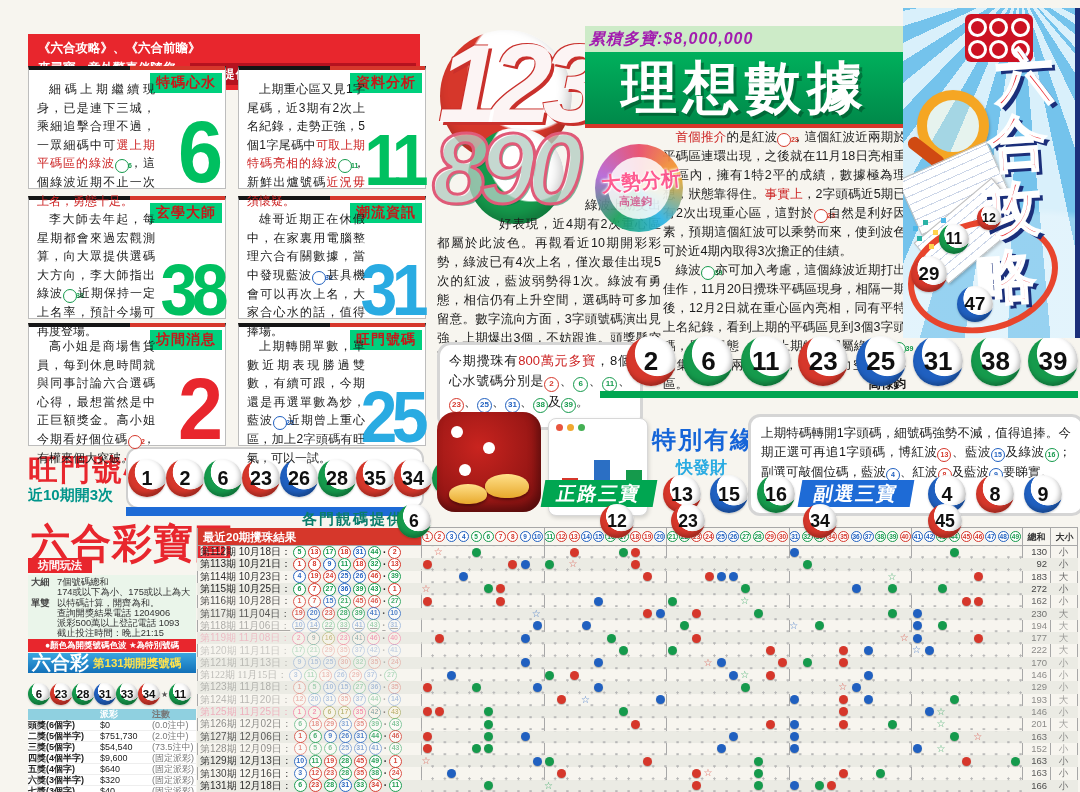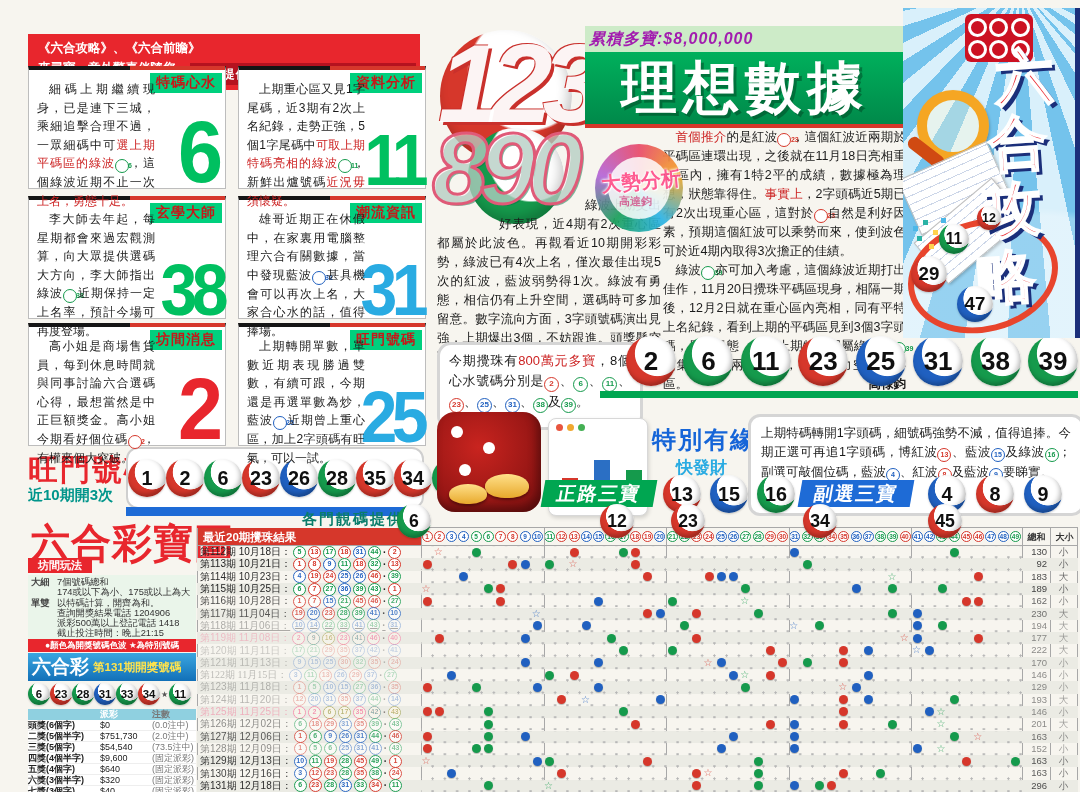--- a/index.html
+++ b/index.html
@@ -106,21 +106,21 @@
   
   .paper-title{left:30px;top:516px;font-size:40px;font-weight:900;color:#e8262d;letter-spacing:1px;}
   .howto{left:28px;top:558px;width:64px;height:15px;background:#e8262d;color:#fff;font-size:11px;font-weight:bold;
         text-align:center;line-height:15px;}
   .rules{left:28px;top:575px;width:168px;background:#eaf5ea;padding:2px 0 3px 0;}
   .rules .row{display:flex;font-size:9.3px;line-height:10.3px;padding:0 3px;}
   .rules .term{width:26px;font-weight:bold;color:#444;flex:none;}
   .rules .val{color:#333;}
   .legend{left:28px;top:639px;width:168px;height:13px;background:#e8262d;color:#fff;font-size:8.5px;
         line-height:13px;text-align:center;font-weight:bold;}
-  .drawstrip{left:28px;top:653px;width:168px;height:28px;background:linear-gradient(180deg,#3aa6e0,#1270b8);
+  .drawstrip{left:28px;top:653px;width:168px;height:20px;background:linear-gradient(180deg,#3aa6e0,#1270b8);
         display:flex;align-items:center;}
   .drawstrip .n1{color:#fff;font-size:19px;font-weight:900;margin-left:4px;}
   .drawstrip .n2{color:#ffe34d;font-size:11.5px;font-weight:bold;margin-left:4px;}
   .resballs{left:28px;top:681px;width:168px;height:26px;display:flex;align-items:center;}
   .prize{left:28px;top:709px;width:168px;font-size:9px;}
   .prize .hd{display:flex;background:#8fd0e0;color:#fff;font-weight:bold;height:11px;line-height:11px;}
   .prize .row{display:flex;height:10px;line-height:10px;border-bottom:1px solid #eee;background:#fff;}
   .prize .c1{width:72px;font-weight:bold;color:#222;flex:none;}
   .prize .c2{width:52px;flex:none;}
   .prize .c3{width:44px;color:#777;flex:none;}
@@ -414,21 +414,21 @@
       <div class="row">
         <span class="term">單雙</span>
         <span class="val">以特碼計算，開齊為和。</span>
       </div>
       <div class="row">
         <span class="term"></span>
         <span class="val">查詢開獎結果電話 1204906</span>
       </div>
       <div class="row">
         <span class="term"></span>
-        <span class="val">派彩500萬以上登記電話 1418</span>
+        <span class="val">派彩500萬以上登記電話 1093</span>
       </div>
       <div class="row">
         <span class="term"></span>
         <span class="val">截止投注時間：晚上21:15</span>
       </div>
     </div>
   <div class="a legend">●顏色為開獎號碼色波 ★為特別號碼</div>
   <div class="a drawstrip">
     <span class="n1">六合彩</span>
     <span class="n2">第131期開獎號碼</span>
@@ -662,21 +662,21 @@
           <span style="font-weight: bold;">·</span>
           <span class="cnum" style="width: 11px; height: 11px; line-height: 10px; font-size: 7px; border-color: rgb(214, 55, 43); color: rgb(214, 55, 43);">1</span>
         </div>
         <div class="mark" style="left: 286.9px; background: rgb(21, 154, 76);"></div>
         <div class="mark" style="left: 299.16px; background: rgb(214, 55, 43);"></div>
         <div class="mark" style="left: 544.36px; background: rgb(21, 154, 76);"></div>
         <div class="mark" style="left: 654.7px; background: rgb(32, 96, 192);"></div>
         <div class="mark" style="left: 691.48px; background: rgb(21, 154, 76);"></div>
         <div class="mark" style="left: 740.52px; background: rgb(21, 154, 76);"></div>
         <div class="star" style="left: 224.5px; color: rgb(214, 55, 43);">☆</div>
-        <div class="sumv" style="opacity: 1;">189</div>
+        <div class="sumv" style="opacity: 1;">272</div>
         <div class="szv" style="opacity: 1;">小</div>
       </div>
       <div class="rrow" style="top: 89.2px;">
         <div class="gz"></div>
         <div class="rleft" style="opacity: 0.8;">
           <span style="color: rgb(34, 34, 34);">第116期 10月28日：</span>
           <span class="cnum" style="width: 11px; height: 11px; line-height: 10px; font-size: 7px; border-color: rgb(214, 55, 43); color: rgb(214, 55, 43);">1</span>
           <span class="cnum" style="width: 11px; height: 11px; line-height: 10px; font-size: 7px; border-color: rgb(214, 55, 43); color: rgb(214, 55, 43);">7</span>
           <span class="cnum" style="width: 11px; height: 11px; line-height: 10px; font-size: 7px; border-color: rgb(32, 96, 192); color: rgb(32, 96, 192);">15</span>
           <span class="cnum" style="width: 11px; height: 11px; line-height: 10px; font-size: 7px; border-color: rgb(21, 154, 76); color: rgb(21, 154, 76);">21</span>
@@ -1030,19 +1030,19 @@
           <span style="font-weight: bold;">·</span>
           <span class="cnum" style="width: 11px; height: 11px; line-height: 10px; font-size: 7px; border-color: rgb(21, 154, 76); color: rgb(21, 154, 76);">11</span>
         </div>
         <div class="mark" style="left: 286.9px; background: rgb(21, 154, 76);"></div>
         <div class="mark" style="left: 495.32px; background: rgb(214, 55, 43);"></div>
         <div class="mark" style="left: 556.62px; background: rgb(21, 154, 76);"></div>
         <div class="mark" style="left: 593.4px; background: rgb(32, 96, 192);"></div>
         <div class="mark" style="left: 617.92px; background: rgb(21, 154, 76);"></div>
         <div class="mark" style="left: 630.18px; background: rgb(214, 55, 43);"></div>
         <div class="star" style="left: 347.1px; color: rgb(21, 154, 76);">☆</div>
-        <div class="sumv" style="opacity: 0.95;">296</div>
+        <div class="sumv" style="opacity: 0.95;">166</div>
         <div class="szv" style="opacity: 0.95;">小</div>
       </div>
     </div>
 
 
 </div>
 
 </body></html>

